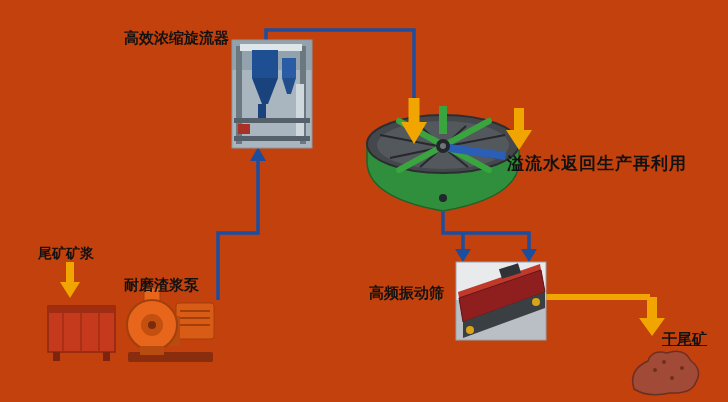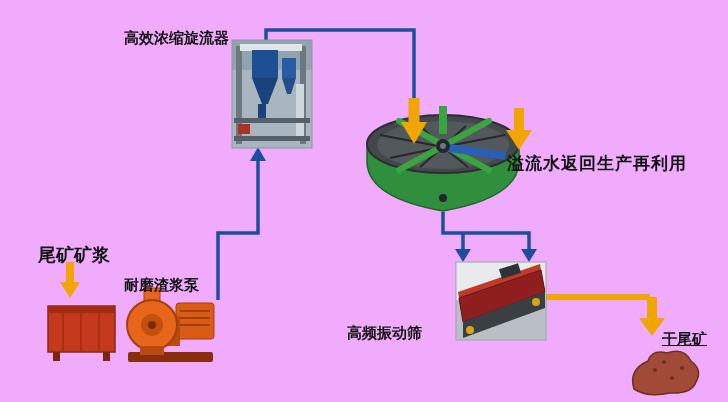--- a/index.html
+++ b/index.html
@@ -1,22 +1,22 @@
 <!DOCTYPE html>
 <html style="--c-line-blue: #1d4e9e; --c-arrow-yellow: #f0a500; --c-tank-red: #c53a1d; --c-pump-orange: #e8661c; --c-thickener-green: #2f8f3c; --c-thickener-gray: #44484c; --c-pile-brown: #a14a38;"><head>
 <meta charset="utf-8">
 <style>
   html,body{margin:0;padding:0;background:#ffffff;}
   .stage{
-    position:relative;width:728px;height:402px;background:#f0abfc;overflow:hidden;
+    position:relative;width:728px;height:402px;background:#c2410c;overflow:hidden;
     font-family:"DejaVu Sans","Liberation Sans",sans-serif;
   }
   .stage svg{position:absolute;left:0;top:0;display:block;}
   .lbl{position:absolute;color:#121212;font-weight:700;font-size:15px;line-height:1.15;white-space:nowrap;}
-  .lbl-sm{font-size:18px;}
+  .lbl-sm{font-size:14px;}
   .lbl-lg{font-size:17px;letter-spacing:1px;text-align:right;}
   .line-blue{stroke:var(--c-line-blue,#1d4e9e);stroke-width:3.5;fill:none;}
   .head-blue{fill:var(--c-line-blue,#1d4e9e);stroke:none;}
   .arr-yellow{fill:var(--c-arrow-yellow,#f0a500);stroke:none;}
   .line-yellow{stroke:var(--c-arrow-yellow,#f0a500);stroke-width:6;fill:none;}
 </style>
 </head>
 <body>
 
 <div class="stage">
@@ -129,15 +129,15 @@
     <polygon class="arr-yellow" points="66,262 74,262 74,282 80,282 70,298 60,282 66,282"></polygon>
     <polygon class="arr-yellow" points="408.5,98 419.5,98 419.5,122 427,122 414,144 401,122 408.5,122"></polygon>
     <polygon class="arr-yellow" points="514,108 524,108 524,130 532,130 519,150 506,130 514,130"></polygon>
     <polygon class="arr-yellow" points="647,297 657,297 657,318 665,318 652,336 639,318 647,318"></polygon>
   </svg>
 
   <div class="lbl" style="left:124px;top:30px;">高效浓缩旋流器</div>
   <div class="lbl lbl-lg" style="left:507px;top:154px;">溢流水返回生产再利用</div>
   <div class="lbl lbl-sm" style="left:38px;top:245px;">尾矿矿浆</div>
   <div class="lbl" style="left:124px;top:277px;">耐磨渣浆泵</div>
-  <div class="lbl" style="left:347px;top:285px;margin-top:40px;">高频振动筛</div>
+  <div class="lbl" style="left:369px;top:285px;">高频振动筛</div>
   <div class="lbl" style="left:662px;top:331px;text-decoration:underline;">干尾矿</div>
 </div>
 
 </body></html>

